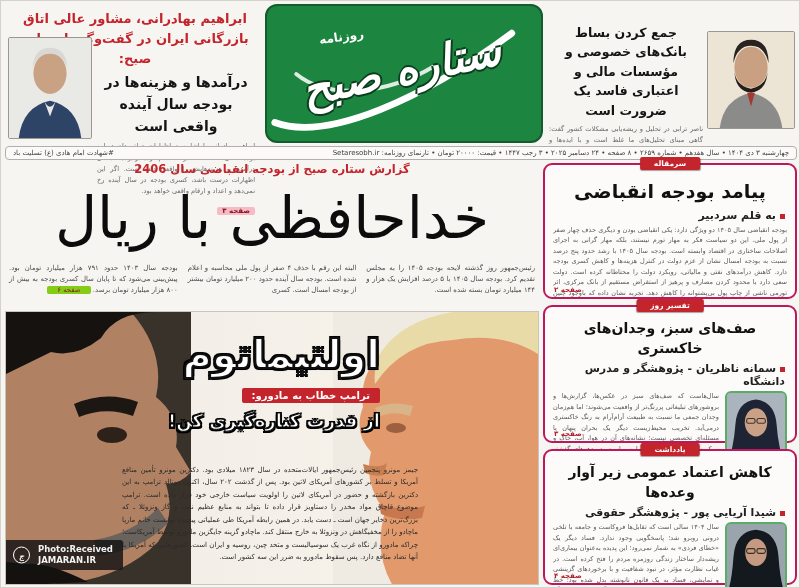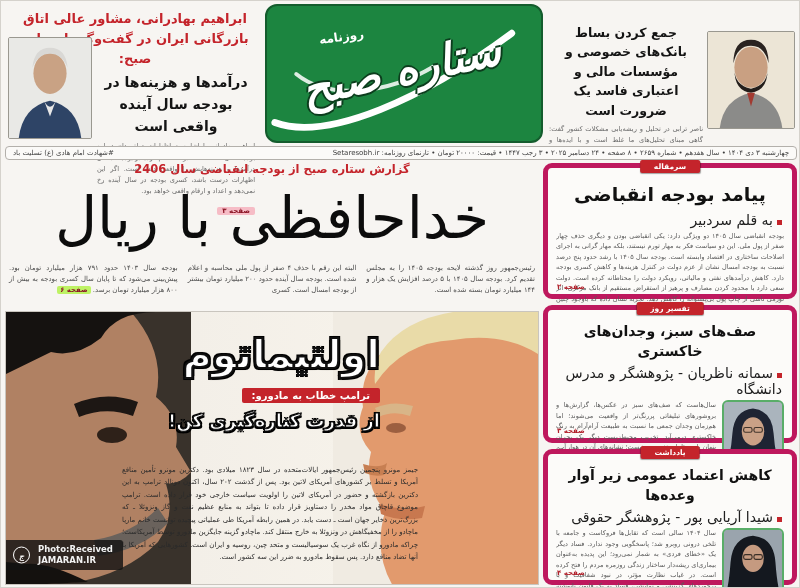--- a/index.html
+++ b/index.html
@@ -68,21 +68,21 @@
   .lead-headline {
     text-align:center; color:#0c0c0c; font-weight:normal; font-size:58px;
     line-height:1.45; letter-spacing:-1px;
   }
   .lead-cols {
     display:flex; gap:10px; margin-top:3px; padding:0 4px;
     font-size:6.9px; color:#4a4a4a; text-align:justify; line-height:1.62;
   }
   .lead-cols .col { flex:1; }
   .lead-pageref {
-    background:#bef264; color:#8c1626; font-weight:bold; padding:0 3px; border-radius:2px;
+    background:#84cc16; color:#8c1626; font-weight:normal; padding:0 10px; border-radius:2px;
   }
   
   .photo-story {
     position:absolute; left:4px; top:310px; width:534px; height:274px;
     background:linear-gradient(90deg,#e5ddd2 0%,#f3efe8 35%,#f6f2ea 65%,#eee4d6 100%);
     border:1px solid #c9c5be; overflow:hidden;
   }
   .face { position:absolute; top:0; height:274px; }
   .face-left  { left:0; width:185px; }
   .face-right { right:0; width:205px; }
@@ -112,36 +112,36 @@
     direction:ltr; text-align:left; border-radius:0 3px 3px 0;
   }
   .jamaran-logo {
     position:absolute; left:7px; top:50%; transform:translateY(-50%);
     width:17px; height:17px; border:1.5px solid #fff; border-radius:50%;
     color:#fff; font-size:8px; line-height:17px; text-align:center; font-style:italic;
   }
   
   .rc-box {
     position:absolute; left:542px; width:254px;
-    background:#fcfbf9; border:5px solid #be185d; border-radius:9px;
+    background:#fcfbf9; border:2px solid #be185d; border-radius:9px;
     padding:11px 8px 4px; overflow:visible;
   }
   .rc-box-1 { top:162px; height:136px; }
   .rc-box-2 { top:304px; height:138px; }
   .rc-box-3 { top:448px; height:136px; }
   .rc-tab {
     position:absolute; top:-8px; right:50%; transform:translateX(50%);
     background:#c4242b; color:#fff; font-size:7.5px; font-weight:bold;
     padding:2px 14px; border-radius:2px; white-space:nowrap;
     box-shadow:0 1px 1px rgba(0,0,0,.35);
   }
   .rc-headline { text-align:center; font-weight:bold; color:#111; line-height:1.4; }
   .rc-box-1 .rc-headline { font-size:19px; margin-top:2px; }
   .rc-box-2 .rc-headline, .rc-box-3 .rc-headline { font-size:14px; margin-top:1px; }
-  .rc-byline { font-size:14px; font-weight:normal; color:#202020; margin:4px 2px 3px; }
+  .rc-byline { font-size:11px; font-weight:bold; color:#202020; margin:4px 2px 3px; }
   .rc-bullet {
     display:inline-block; width:5px; height:5px; background:#c4242b; margin-left:4px;
   }
   .rc-body {
     font-size:6.5px; color:#5a5a5a; text-align:justify; line-height:1.62; overflow:hidden;
   }
   .rc-box-1 .rc-body { max-height:72px; }
   .rc-box-2 .rc-body, .rc-box-3 .rc-body { max-height:74px; }
   .rc-photo {
     float:right; width:62px; height:74px; margin-left:6px; margin-bottom:2px;

